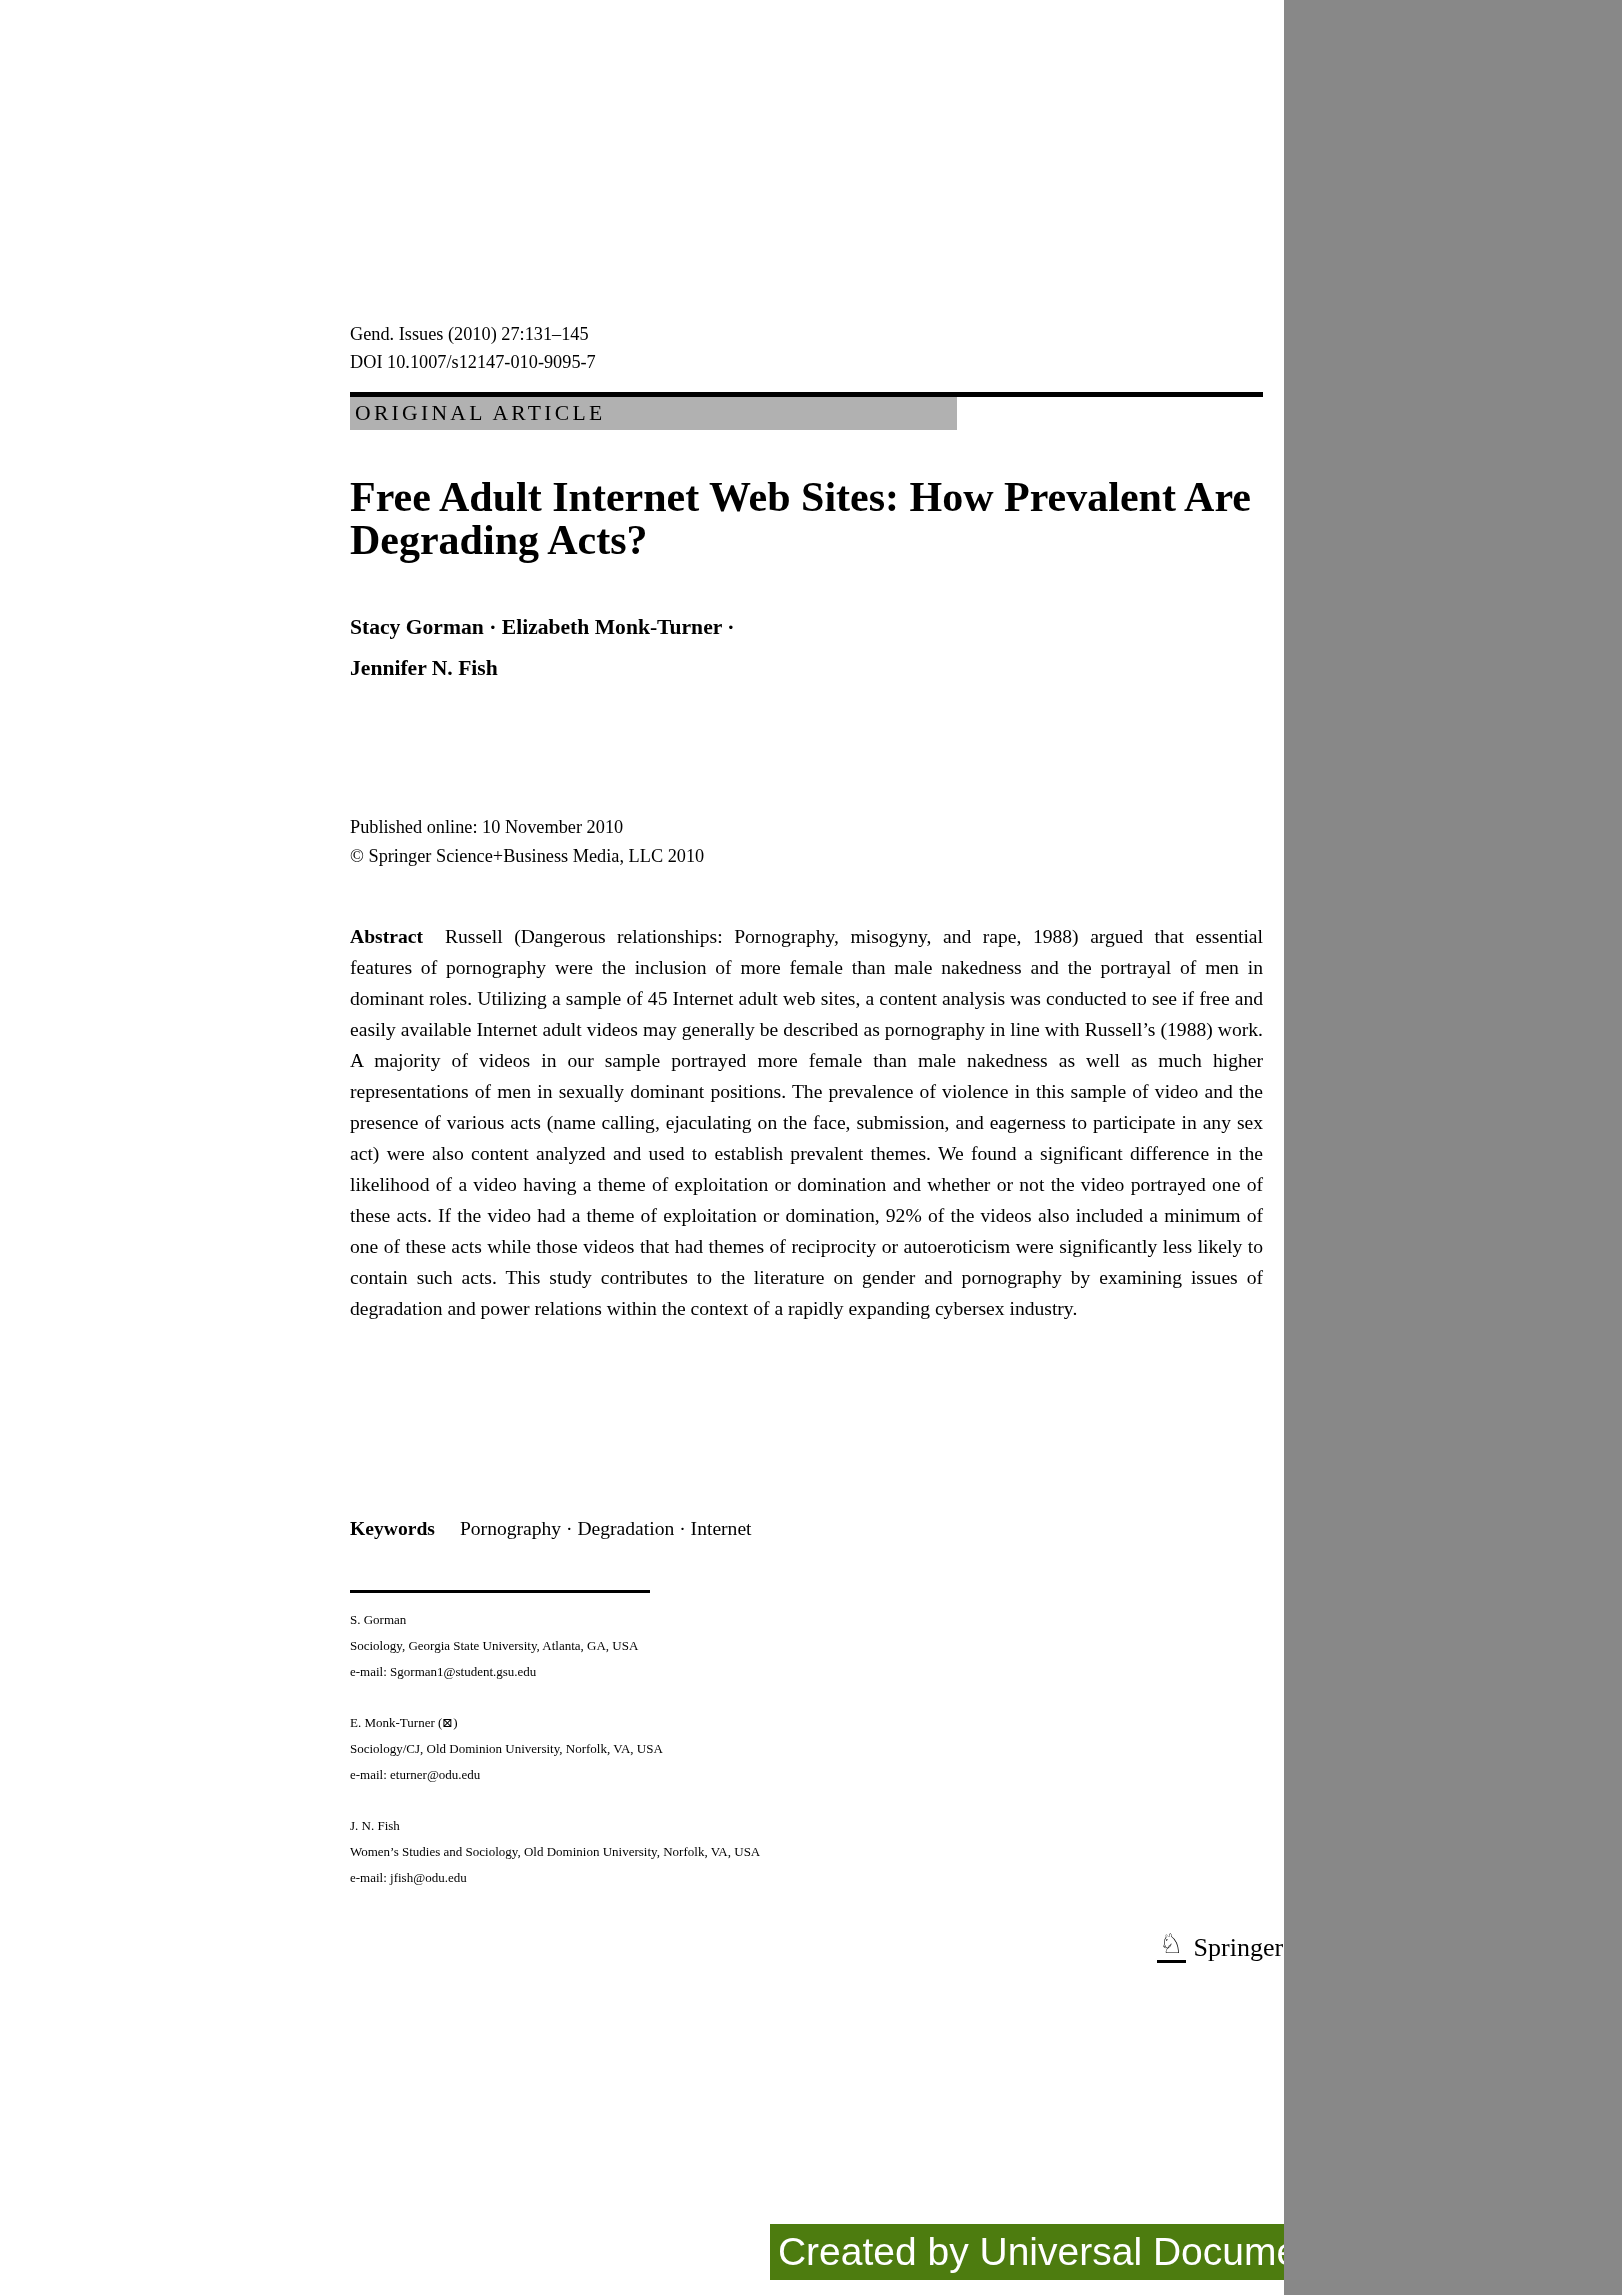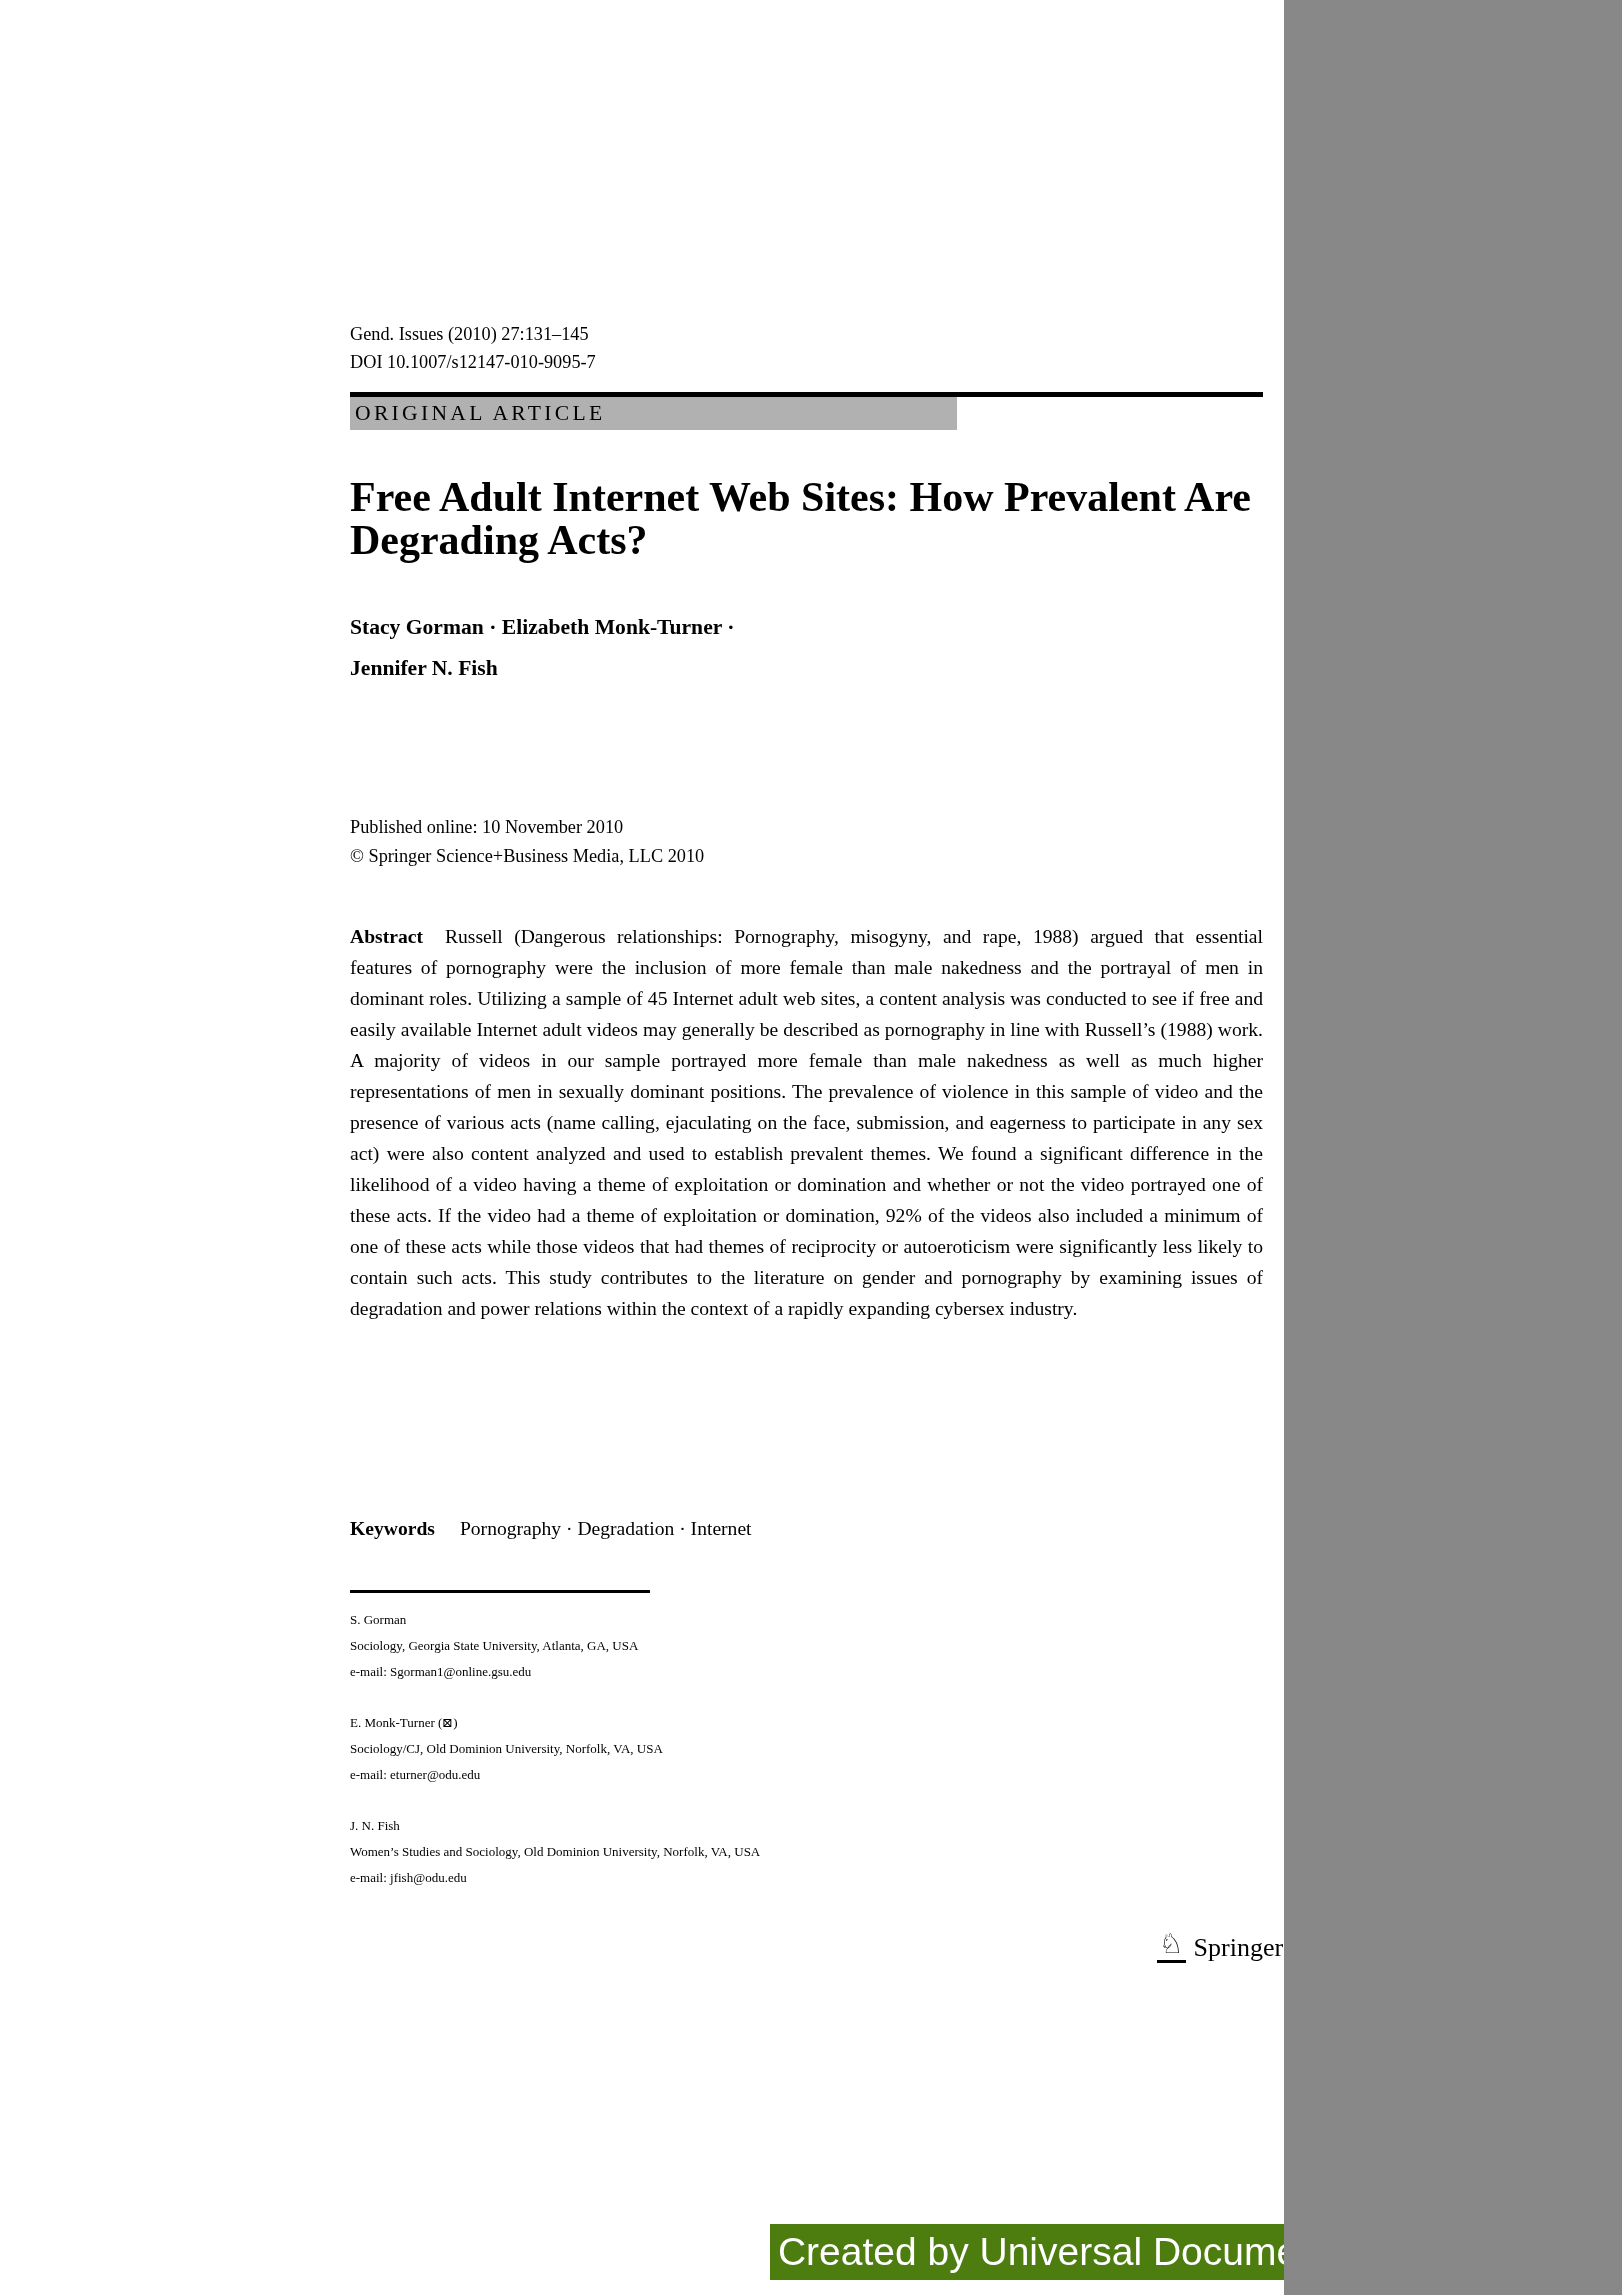--- a/index.html
+++ b/index.html
@@ -101,21 +101,21 @@
 
   <div class="abs keywords">
     <b class="label">Keywords</b><span>Pornography · Degradation · Internet</span>
   </div>
 
   <div class="abs fn-rule"></div>
 
   <div class="abs affil affil-1">
     <div>S. Gorman</div>
     <div>Sociology, Georgia State University, Atlanta, GA, USA</div>
-    <div>e-mail: Sgorman1@online.gsu.edu</div>
+    <div>e-mail: Sgorman1@student.gsu.edu</div>
   </div>
 
   <div class="abs affil affil-3">
     <div>J. N. Fish</div>
     <div>Women’s Studies and Sociology, Old Dominion University, Norfolk, VA, USA</div>
     <div>e-mail: jfish@odu.edu</div>
   </div>
 
   <div class="abs affil affil-2">
     <div>E. Monk-Turner (⊠)</div>

